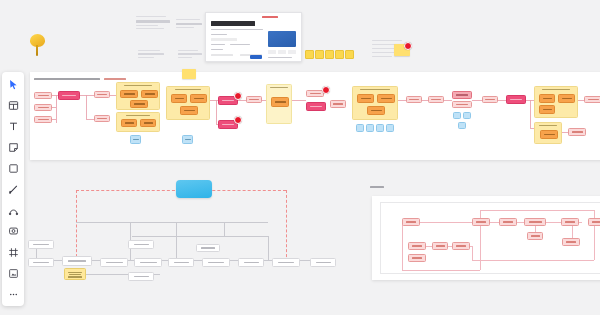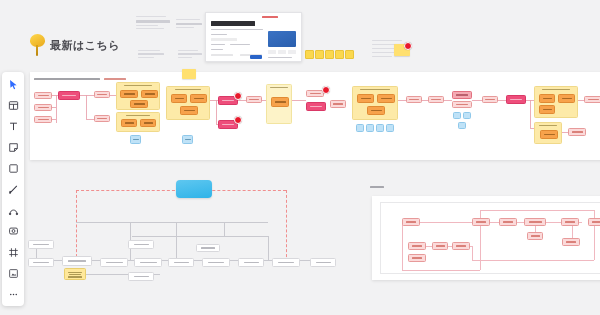--- a/index.html
+++ b/index.html
@@ -535,16 +535,15 @@
           <circle cx="12" cy="8" r="1.1"></circle>
         </svg>
     </div>
   </div>
 
   <div class="pin-header">
     <span class="pin-ico">
       <span class="ball"></span>
         <span class="needle"></span>
     </span>
-    <span class="pin-title">最新はこちら</span>
   </div>
 
 </div>
 
 </body></html>

